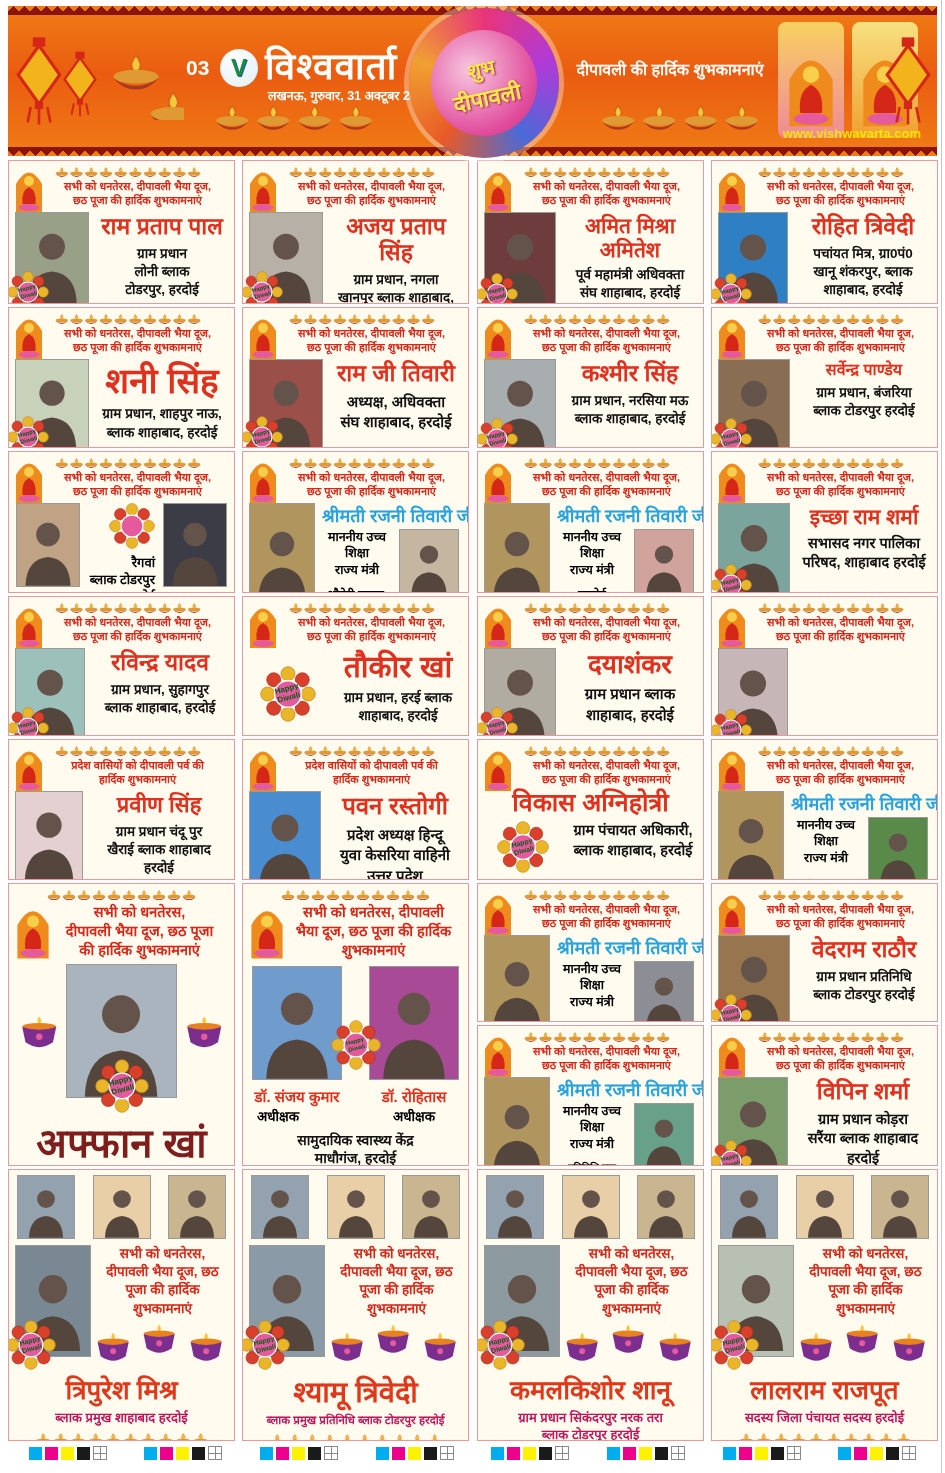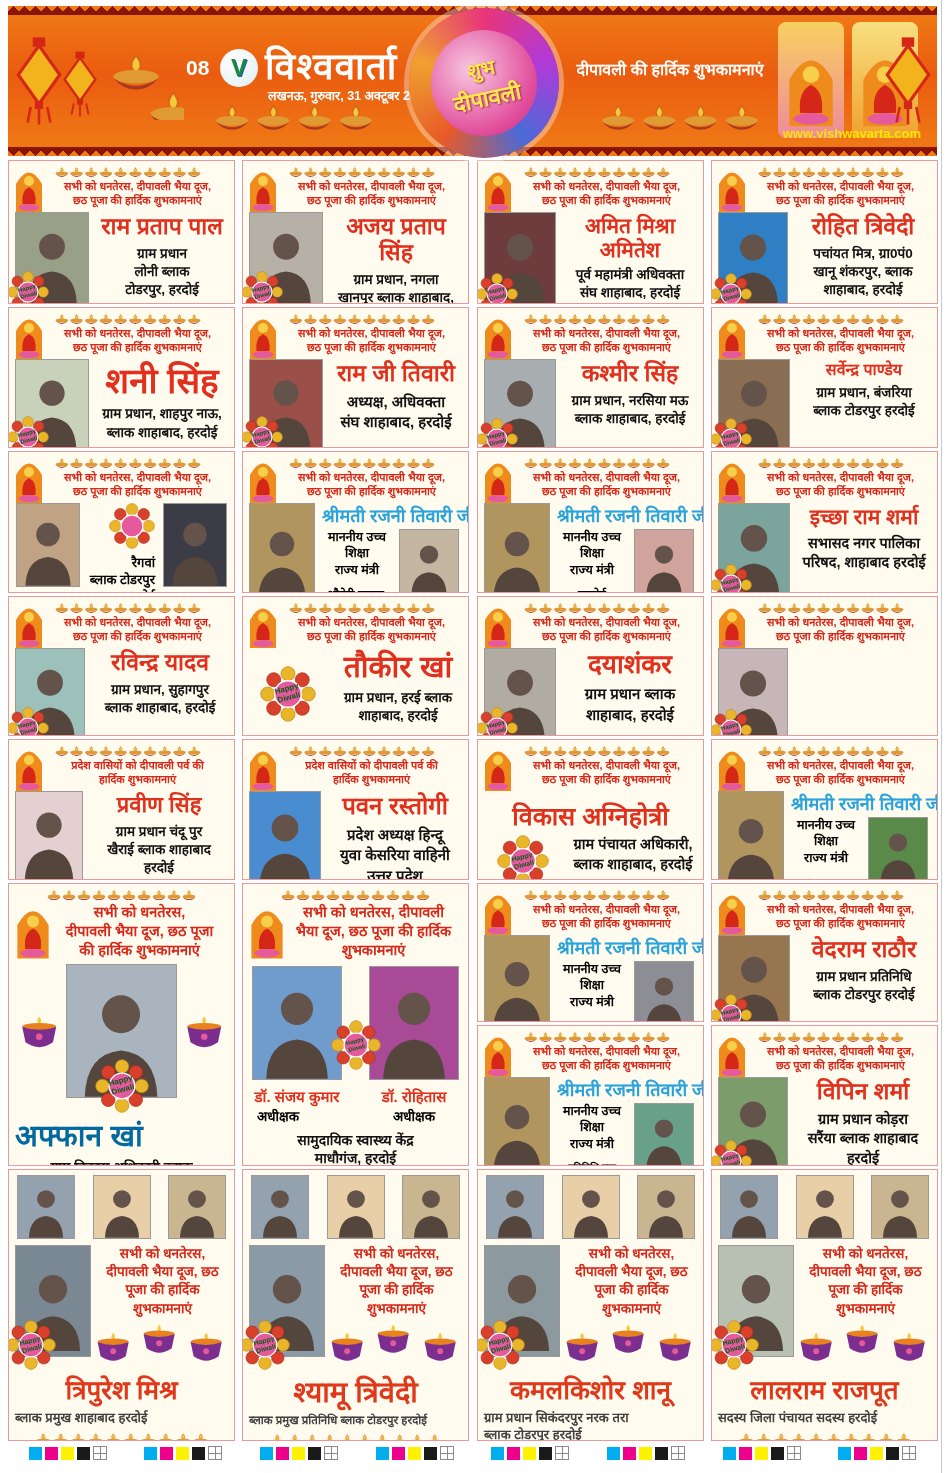--- a/index.html
+++ b/index.html
@@ -62,21 +62,21 @@
   
   .tall .drow{margin:0 auto;width:185px}
   .tgrow{display:flex;margin-top:2px}
   .tgrow svg{width:36px;height:56px;flex:none}
   .tgreet{flex:1;color:#d62718;font-weight:bold;font-size:14.5px;line-height:1.3;text-align:center;white-space:pre-line}
   .tpwrap{display:flex;align-items:center;justify-content:center;gap:3px;margin-top:4px}
   .tpwrap .bd{width:52px;height:36px}
   .tphoto{position:relative;width:116px;height:132px;border:1px solid #999}
   .tfl{position:absolute;left:50%;bottom:-16px;transform:translateX(-50%);width:54px;height:54px}
   .tfl .flbl{font-size:8px}
-  .tnm{color:#0369a1;font-weight:bold;font-size:30px;text-align:left;margin-top:16px;white-space:nowrap}
+  .tnm{color:#7f1d1d;font-weight:bold;font-size:40px;text-align:center;margin-top:16px;white-space:nowrap}
   .tnm2{color:#e0301e;font-weight:bold;font-size:15px;text-align:center;white-space:nowrap}
   .tdet{color:#111;font-weight:bold;font-size:14px;text-align:center;white-space:pre-line;line-height:1.35;margin-top:3px}
   .drow2{display:block;margin:5px auto 0;width:200px;height:14px}
   .tdcols{display:flex;justify-content:space-between;align-items:flex-start;margin-top:6px;position:relative}
   .tdcol{width:96px;text-align:center}
   .tdcol .photo{width:88px;height:112px;margin:0 auto}
   .tdfl{position:absolute;left:50%;top:54px;transform:translateX(-50%);width:50px;height:50px}
   .tdttl{font-weight:bold;font-size:13.5px;margin-top:1px}
 
   
@@ -84,21 +84,21 @@
   .lphoto{position:relative;width:56px;height:62px;border:1px solid #999;overflow:hidden}
   .bbody{display:flex;gap:6px;margin-top:6px}
   .bphoto{position:relative;width:74px;height:110px;border:1px solid #999;flex:none}
   .bfl{position:absolute;left:-10px;bottom:-14px;width:50px;height:50px}
   .bfl .flbl{font-size:7px}
   .bgreet{flex:1;color:#d62718;font-weight:bold;font-size:13.5px;line-height:1.35;text-align:center;white-space:pre-line}
   .bdiyas{display:flex;justify-content:center;gap:2px;margin:-28px 0 0 76px}
   .bdiyas svg{width:50px;height:34px}
   .bdiyas svg:nth-child(2){margin-top:-8px}
   .bnm{color:#e0381a;font-weight:bold;font-size:26px;text-align:center;margin-top:8px;white-space:nowrap}
-  .bdet{color:#404040;font-weight:bold;font-size:13px;text-align:left;white-space:pre-line;line-height:1.3;margin-top:3px}
+  .bdet{color:#be185d;font-weight:bold;font-size:13px;text-align:center;white-space:pre-line;line-height:1.3;margin-top:3px}
 
   
   #bars{position:absolute;left:10px;top:1446px;width:925px;display:flex;justify-content:space-around;align-items:center}
   .bg{display:flex;gap:3px;align-items:center}
   .sq{width:13px;height:13px}
   .c{background:#00adee}.m{background:#ec008c}.y{background:#fff200}.k{background:#1a1a1a}
   .reg{width:14px;height:14px;border:1.5px solid #8a8a8a;box-sizing:border-box;position:relative}
   .reg:before{content:"";position:absolute;left:0;right:0;top:50%;height:1px;background:#8a8a8a}
   .reg:after{content:"";position:absolute;top:0;bottom:0;left:50%;width:1px;background:#8a8a8a}
 </style>
@@ -178,21 +178,21 @@
     <svg class="lantern" style="left:4px" viewBox="0 0 52 88">
         <use href="#lanternsym"></use>
       </svg>
     <svg class="lantern" style="left:52px;top:30px;width:40px;height:96px" viewBox="0 0 52 88">
         <use href="#lanternsym"></use>
       </svg>
     <svg style="position:absolute;left:96px;top:44px;width:80px;height:70px" viewBox="0 0 48 42">
         <use href="#diya" transform="scale(1.6)"></use>
         <use href="#diya" x="14" y="14" transform="scale(1.6)"></use>
       </svg>
-    <span id="pgnum">08</span>
+    <span id="pgnum">03</span>
     <div id="logo">
         <span>V</span>
       </div>
     <div id="mast">विश्ववार्ता</div>
     <div id="dateline">लखनऊ,  गुरुवार, 31 अक्टूबर 2024</div>
     <svg class="bdiyarow" style="left:170px;width:232px" viewBox="0 0 90 16">
         <use href="#diyas4"></use>
       </svg>
     <svg class="bdiyarow" style="left:556px;width:232px" viewBox="0 0 90 16">
         <use href="#diyas4"></use>
@@ -729,21 +729,21 @@
 
   <div class="card" style="left:477px;top:739px;width:227px;height:141px">
     <svg class="deity" viewBox="0 0 30 46">
         <use href="#deitysym"></use>
       </svg>
     <svg class="drow" viewBox="0 0 204 16">
         <use href="#diyas10"></use>
       </svg>
     <div class="greet">सभी को धनतेरस, दीपावली भैया दूज,
 छठ पूजा की हार्दिक शुभकामनाएं</div>
-    <div class="info" style="text-align:center;margin-top:16px">
+    <div class="info" style="text-align:center;margin-top:2px">
         <div class="nm" style="font-size:25px">विकास अग्निहोत्री</div>
       </div>
     <div class="cbody" style="margin-top:0">
       <div class="nf" style="padding-top:0">
           <span class="flb" style="position:relative;width:52px;height:52px"><svg width="52" height="52" viewBox="0 0 40 40">
               <use href="#flower"></use>
             </svg><i class="flbl" style="font-size:7px">Happy
 Diwali</i></span>
         </div>
       <div class="info">

